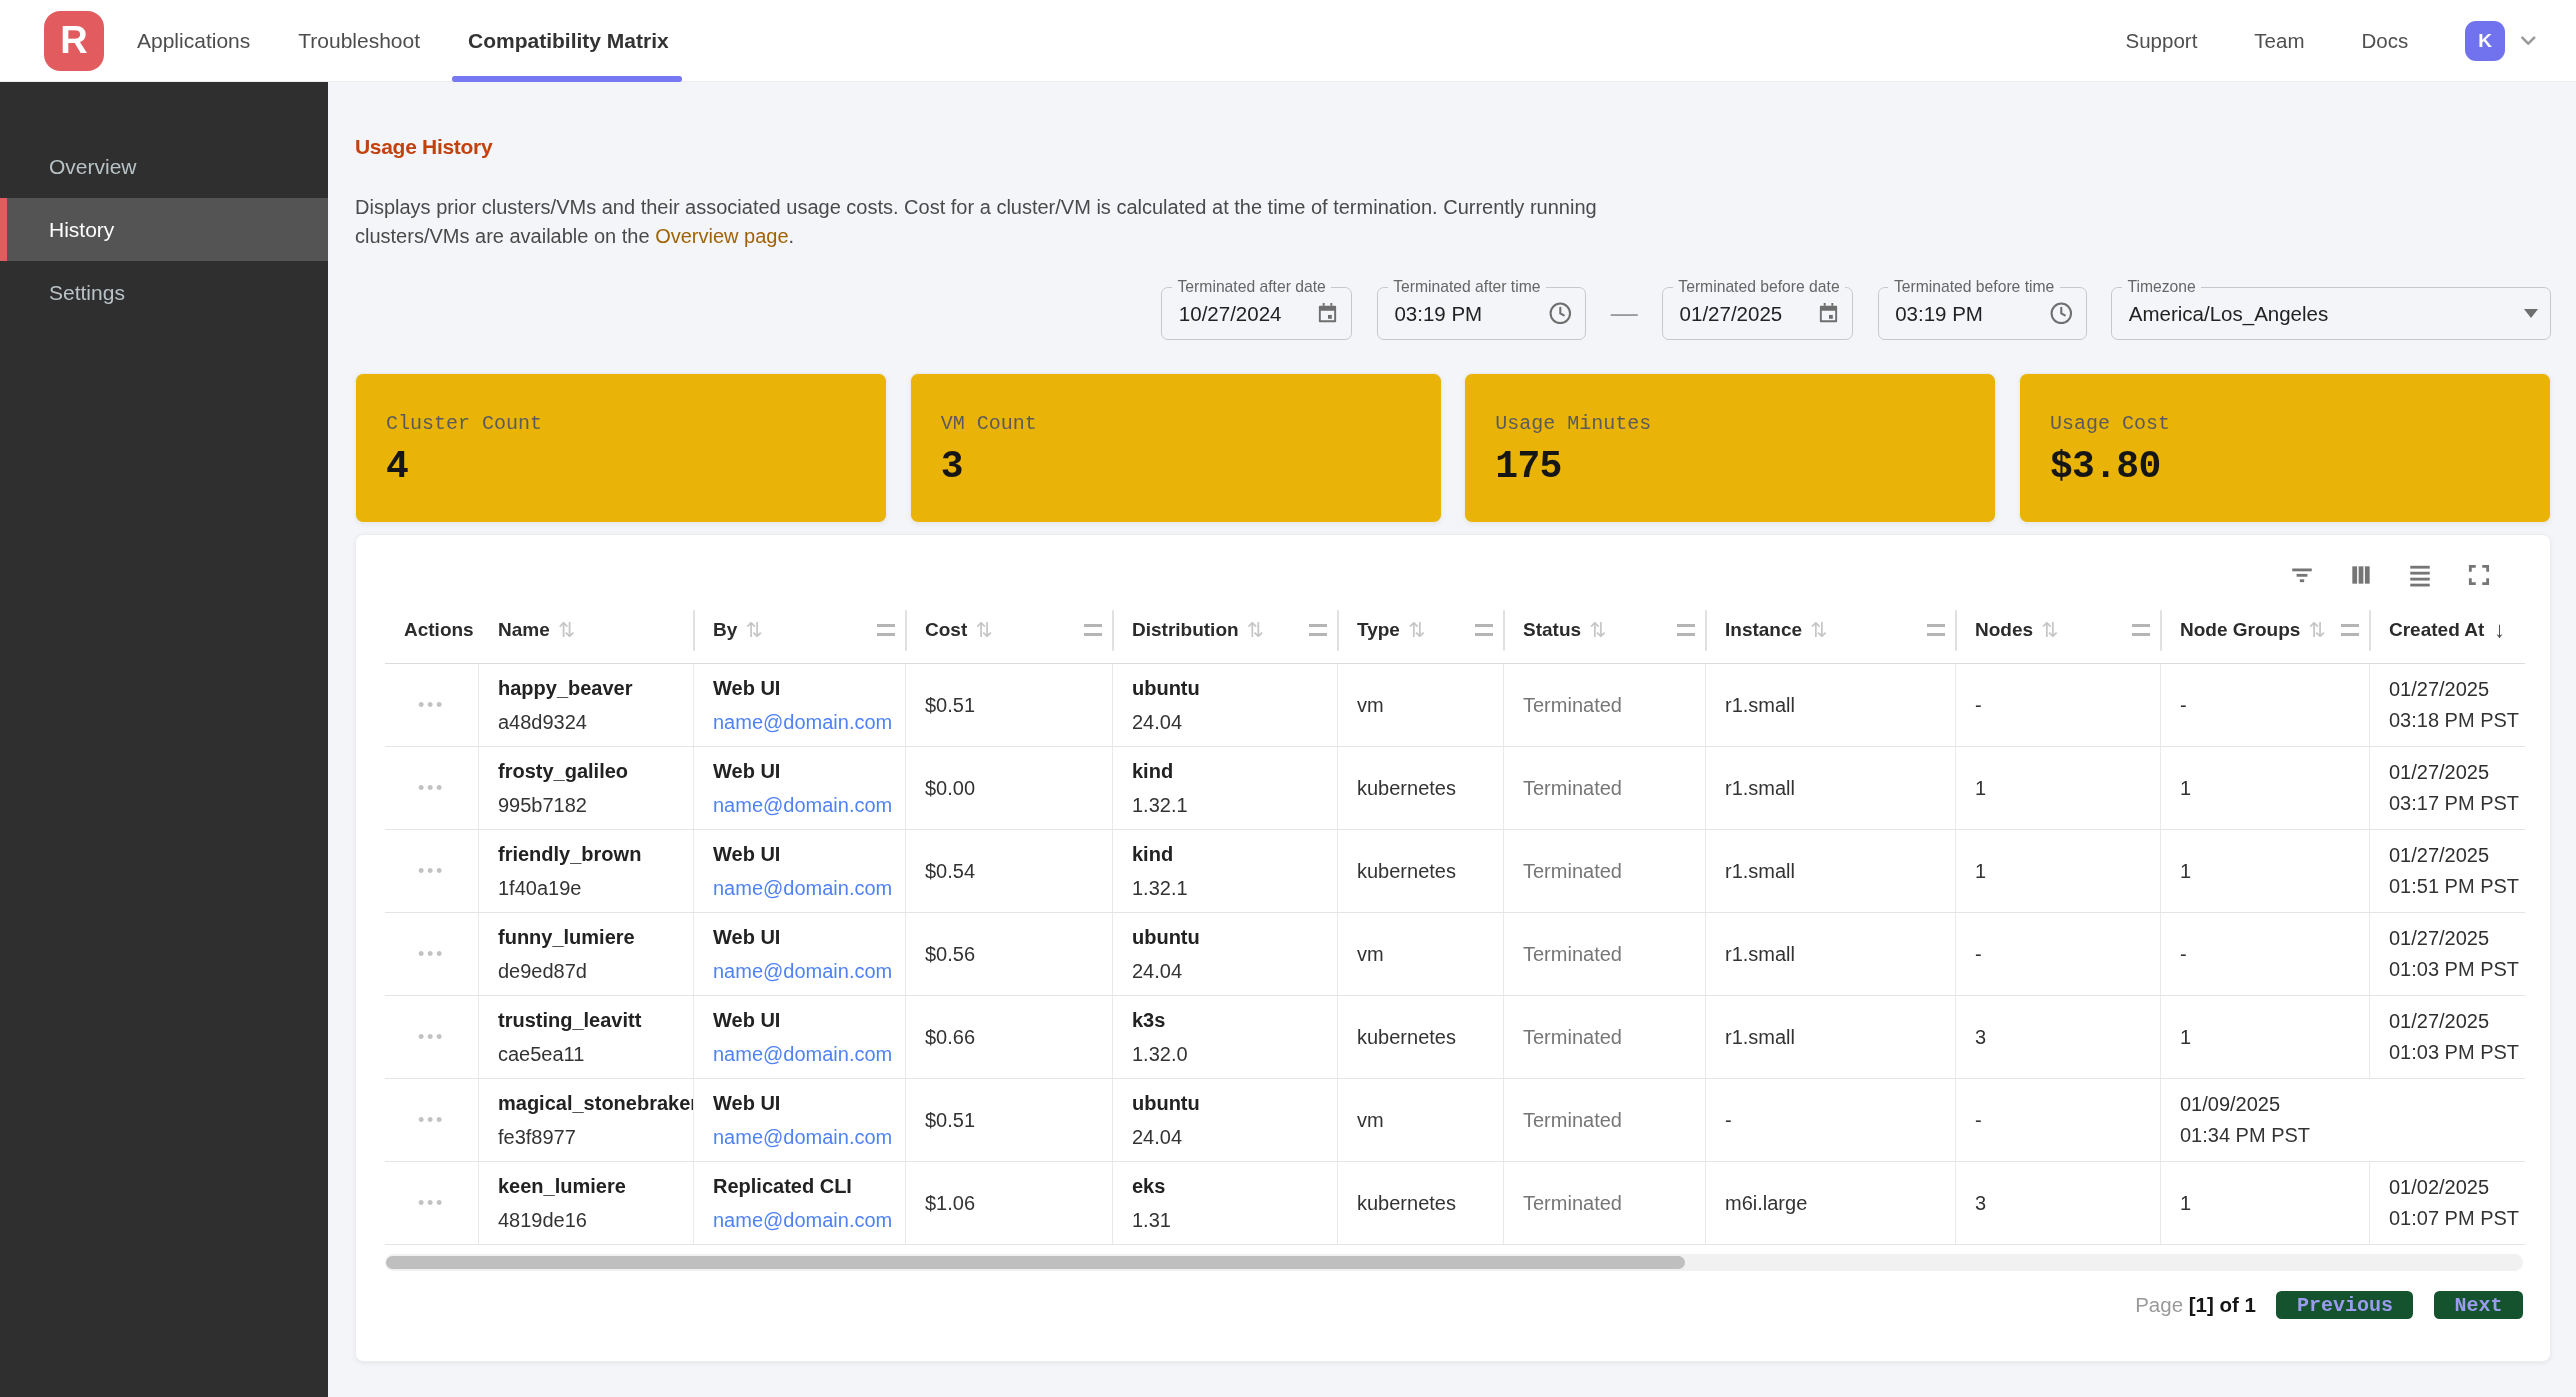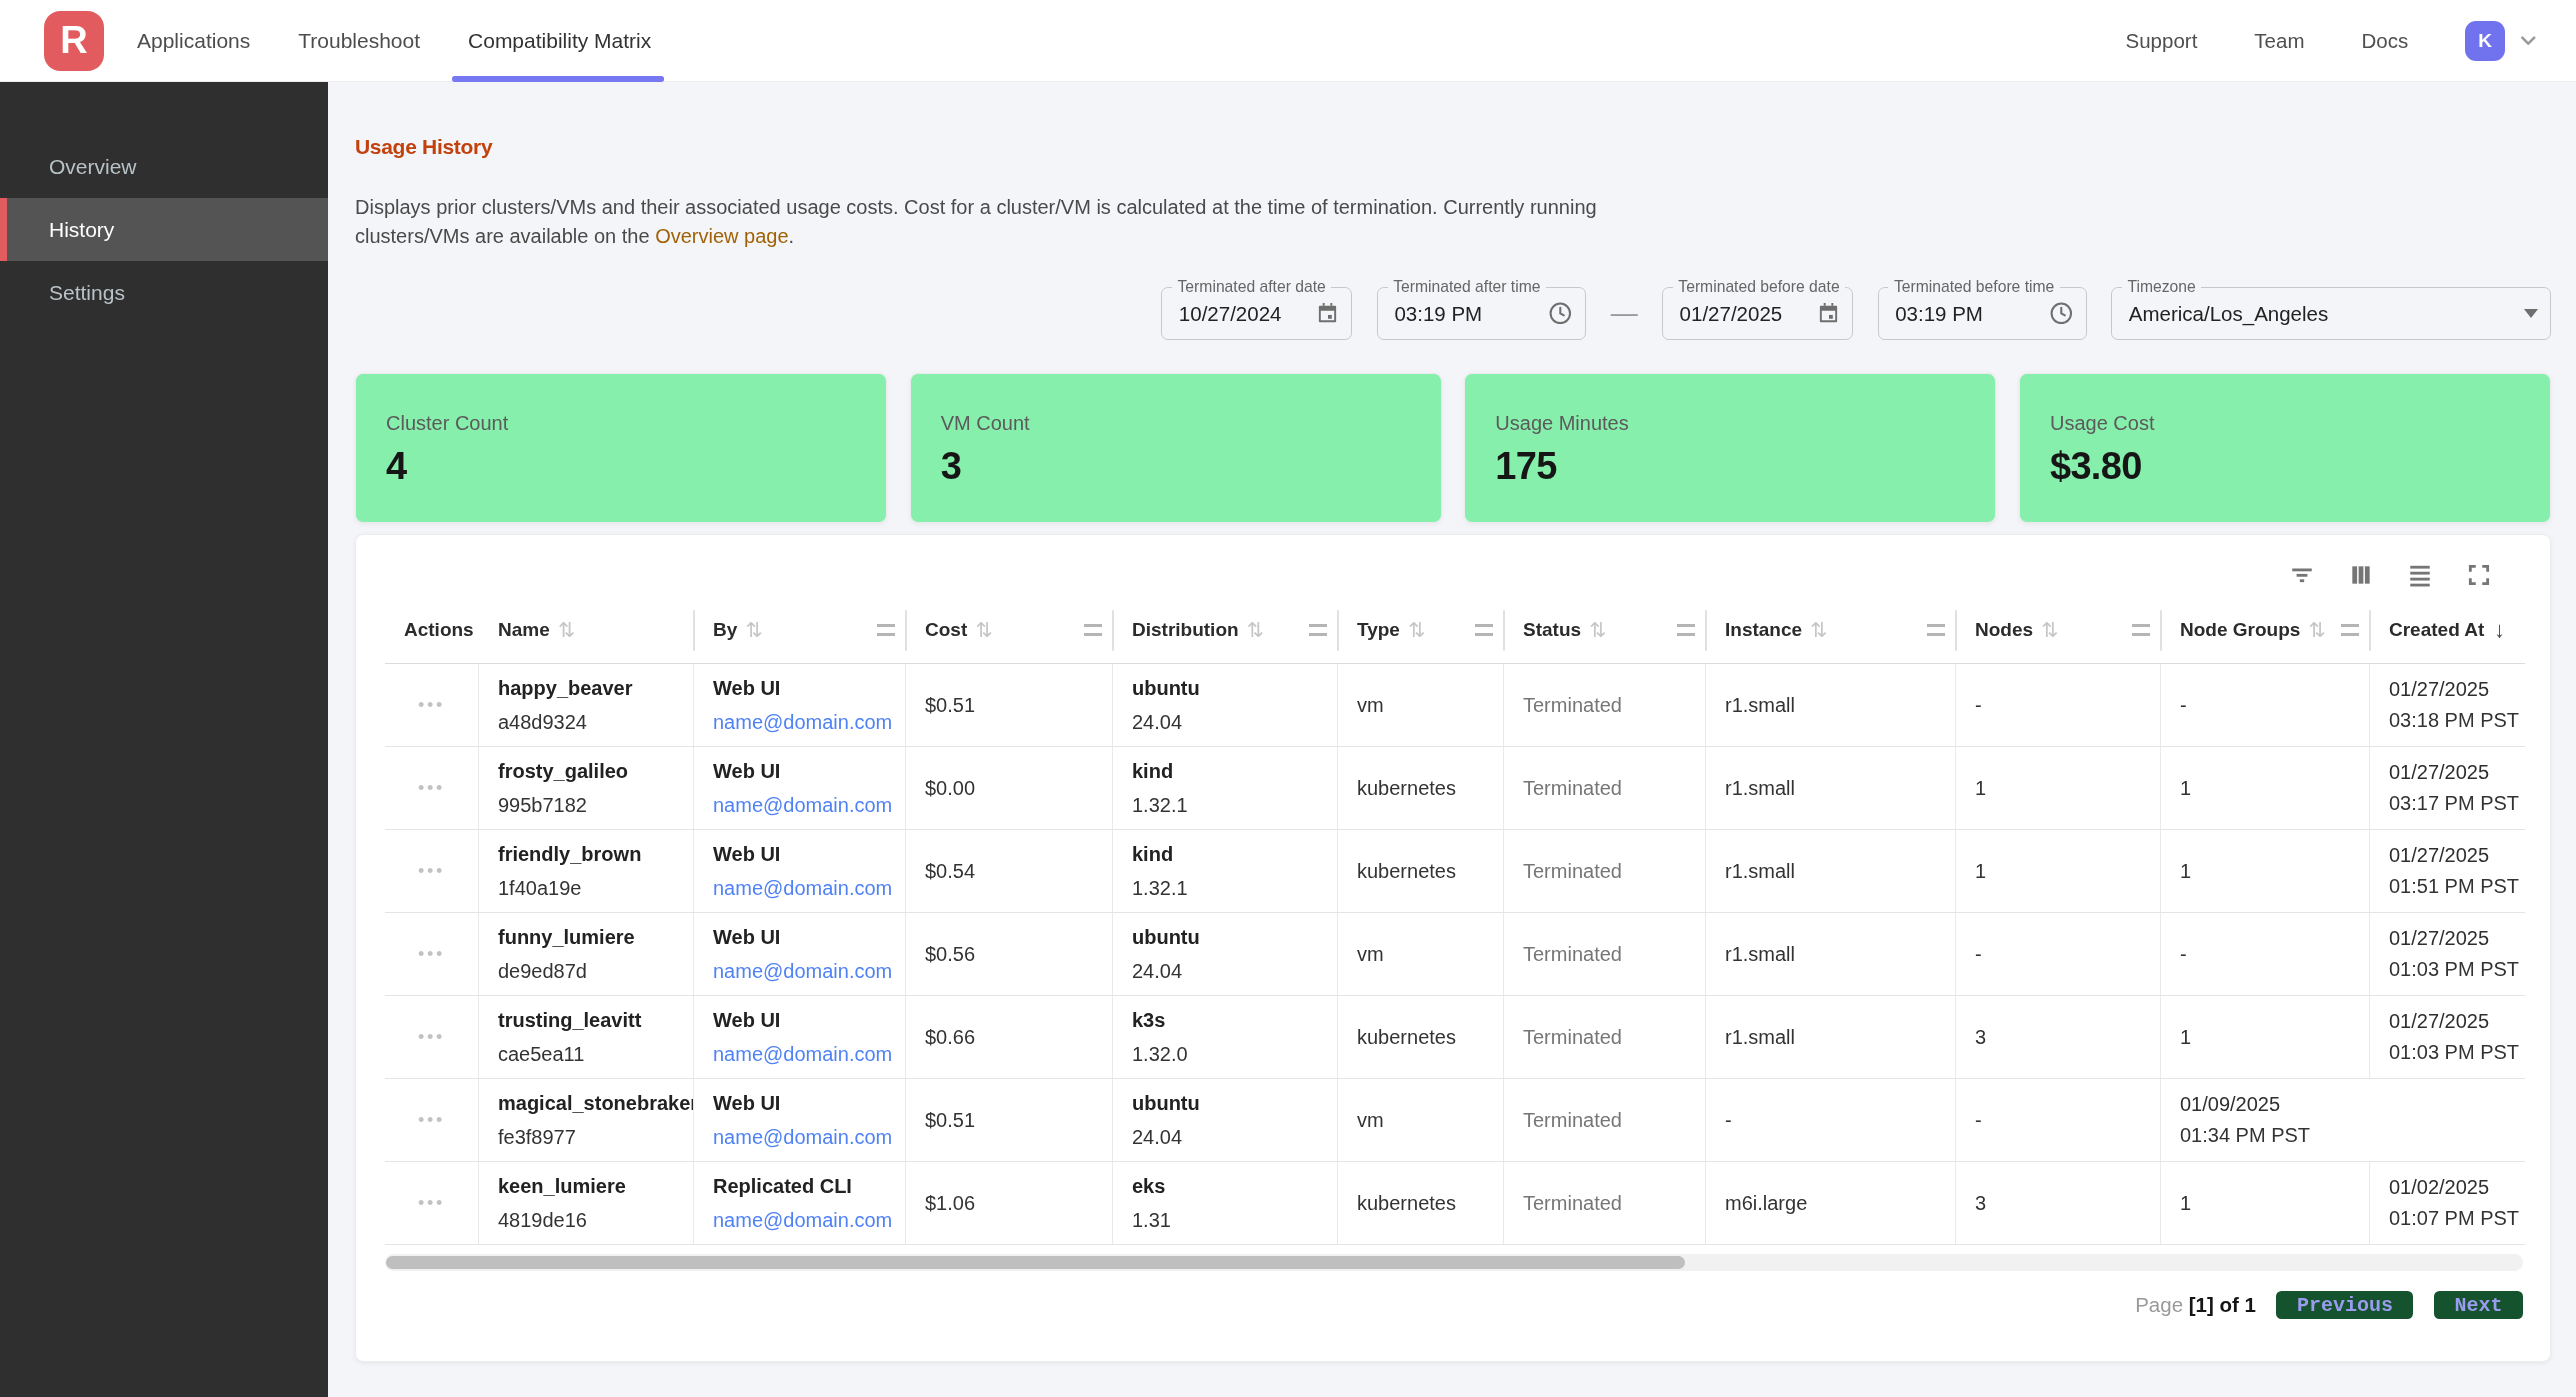--- a/index.html
+++ b/index.html
@@ -7,21 +7,21 @@
   body { font-family:"Liberation Sans", sans-serif; background:#f4f5f8; position:relative; color:#333; }
 
   
   .topnav { position:absolute; top:0; left:0; width:2576px; height:82px; background:#fff;
             display:flex; align-items:center; padding:0 38px 0 44px; z-index:20;
             border-bottom:0.7px solid #ececef; }
   .logo { width:60px; height:60px; border-radius:16.4px; background:#e25c5f; color:#fff;
           font-size:38px; font-weight:700; display:flex; align-items:center; justify-content:center; cursor:pointer; }
   .tabs { display:flex; align-items:center; height:82px; margin-left:33px; gap:48px; }
   .tab { height:82px; display:flex; align-items:center; font-size:21px; color:#4d4d4d; position:relative; cursor:pointer; }
-  .tab.active { font-weight:400; color:#333; }
+  .tab.active { font-weight:700; color:#333; }
   .tab.active::after { content:""; position:absolute; left:-15.7px; right:-13px; bottom:0; height:5.5px;
                        background:#7678f1; border-radius:2.7px; }
   .nav-right { margin-left:auto; display:flex; align-items:center; gap:57px; }
   .nav-link { font-size:20.5px; color:#4f4f4f; cursor:pointer; }
   .avatar-wrap { display:flex; align-items:center; gap:12.3px; cursor:pointer; }
   .avatar { width:40px; height:40px; border-radius:11px; background:#7173ee; color:#fff;
             font-size:19px; font-weight:700; display:flex; align-items:center; justify-content:center; }
   .chev { width:20.5px; height:20.5px; }
 
   
@@ -47,22 +47,22 @@
   .field.w-date { width:191px; }
   .field.w-time { width:209px; }
   .field.w-tz   { width:440px; }
   .ficon { margin-left:12.3px; display:flex; align-items:center; }
   .dash { font-size:27px; color:#9a9a9a; }
   .tri { width:0; height:0; border-left:7.5px solid transparent; border-right:7.5px solid transparent;
          border-top:9px solid #6e6e6e; }
 
   
   .stats { position:absolute; top:291px; left:27px; right:25px; display:flex; gap:22.6px; }
-  .stat-card { flex:1; height:150px; background:#86efac; border:0.7px solid #ececef; border-radius:8.2px;
-               box-shadow:0 1.4px 5.5px rgba(20,20,43,0.05); padding:38px 30px 0 30px; }
+  .stat-card { flex:1; height:150px; background:#eab308; border:0.7px solid #ececef; border-radius:8.2px;
+               box-shadow:0 1.4px 5.5px rgba(20,20,43,0.05); padding:38px 30px 0 30px;font-family:Liberation Mono, monospace; }
   .stat-label { font-size:20px; color:#5b5b5b; }
   .stat-value { font-size:38px; font-weight:700; color:#161617; margin-top:9.6px; letter-spacing:-0.7px; }
 
   
   .table-card { position:absolute; top:452px; left:27px; right:25px; height:828px; background:#fff;
                 border:0.7px solid #ececef; border-radius:8.2px; box-shadow:0 1.4px 5.5px rgba(20,20,43,0.05);
                 padding:24.6px 27px 0 29px; }
   .toolbar { display:flex; justify-content:flex-end; align-items:center; gap:29px; padding-right:29px; height:30px; }
   .tool-btn { width:30px; height:30px; border:none; background:transparent; display:flex;
               align-items:center; justify-content:center; cursor:pointer; }

